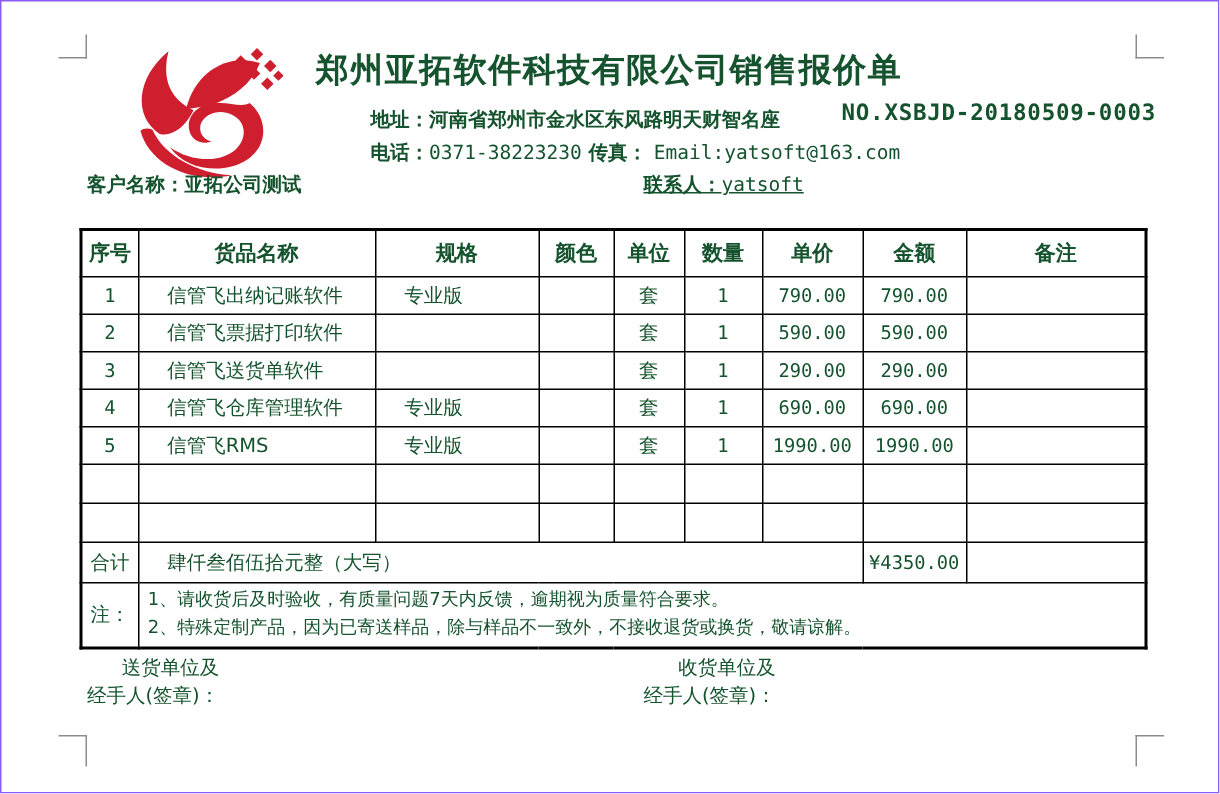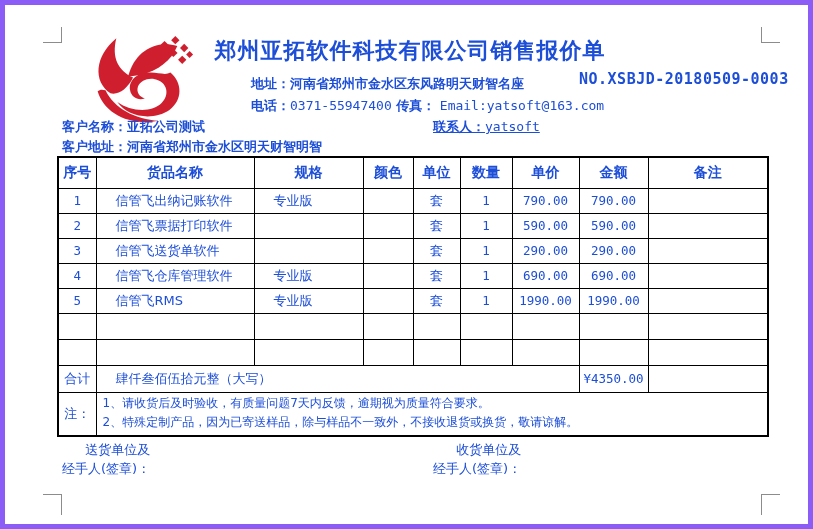--- a/index.html
+++ b/index.html
@@ -1,36 +1,36 @@
 <!DOCTYPE html>
 <html><head>
 <meta charset="utf-8">
 <style>
   * { margin:0; padding:0; box-sizing:border-box; }
   html,body { background:#fff; }
   .page {
     position:relative; width:813px; height:529px;
-    background:#ffffff; border:5px solid #8b5cf6;
+    background:#ffffff; border:1px solid #8b5cf6;
     font-family:"DejaVu Sans","Liberation Sans",sans-serif;
-    color:#1d4ed8; overflow:hidden;
+    color:#14532d; overflow:hidden;
   }
   .abs { position:absolute; }
 
   
   .mark { position:absolute; width:19px; }
   .mark-tl { left:38px;  top:22px;  height:16px; border-right:1px solid #8c8c8c; border-bottom:1px solid #8c8c8c; }
   .mark-tr { left:756px; top:22px;  height:16px; border-left:1px solid #8c8c8c;  border-bottom:1px solid #8c8c8c; }
   .mark-bl { left:38px;  top:489px; height:21px; border-right:1px solid #8c8c8c; border-top:1px solid #8c8c8c; }
   .mark-br { left:756px; top:489px; height:21px; border-left:1px solid #8c8c8c;  border-top:1px solid #8c8c8c; }
 
   .title { left:195px; top:31px; width:420px; text-align:center;
            font-size:22px; font-weight:bold; letter-spacing:1px; }
   .addr-line  { left:246px; top:70px;  font-size:13px; font-weight:bold; }
   .phone-line { left:246px; top:92px;  font-size:13px; font-weight:bold; }
-  .doc-no { left:574px; top:65px; font-size:15px; font-weight:bold;
+  .doc-no { left:560px; top:65px; font-size:15px; font-weight:bold;
             font-family:"DejaVu Sans Mono","Liberation Mono",monospace; letter-spacing:0.5px; }
 
   .cust1 { left:57px;  top:113px; font-size:13px; font-weight:bold; }
   .cust-contact { left:428px; top:113px; font-size:13px; font-weight:bold;text-decoration:underline; }
   .cust2 { left:57px;  top:133px; font-size:13px; font-weight:bold; }
   .val-latin { font-weight:normal; font-family:"DejaVu Sans Mono","Liberation Mono",monospace; }
 
   table.quote { position:absolute; left:52px; top:151px; width:710px;
                 border-collapse:collapse; table-layout:fixed;
                 border:2px solid #000; }
@@ -82,32 +82,29 @@
 
   <div class="abs title">郑州亚拓软件科技有限公司销售报价单</div>
 
   <div class="abs doc-no">NO.XSBJD-20180509-0003</div>
 
   <div class="abs addr-line">
     <span>地址：</span><span>河南省郑州市金水区东风路明天财智名座</span>
   </div>
 
   <div class="abs phone-line">
-    <span>电话：</span><span class="val-latin">0371-55947400</span>
+    <span>电话：</span><span class="val-latin">0371-38223230</span>
     <span>传真：</span>&nbsp;<span class="val-latin">Email:yatsoft@163.com</span>
   </div>
 
   <div class="abs cust1">
     <span>客户名称：</span><span>亚拓公司测试</span>
   </div>
   <div class="abs cust-contact">
     <span>联系人：</span><span class="val-latin">yatsoft</span>
-  </div>
-  <div class="abs cust2">
-    <span>客户地址：</span><span>河南省郑州市金水区明天财智明智</span>
   </div>
 
   <table class="quote">
     <colgroup>
       <col style="width:38px">
         <col style="width:158px">
         <col style="width:109px">
       <col style="width:50px">
         <col style="width:47px">
         <col style="width:52px">

